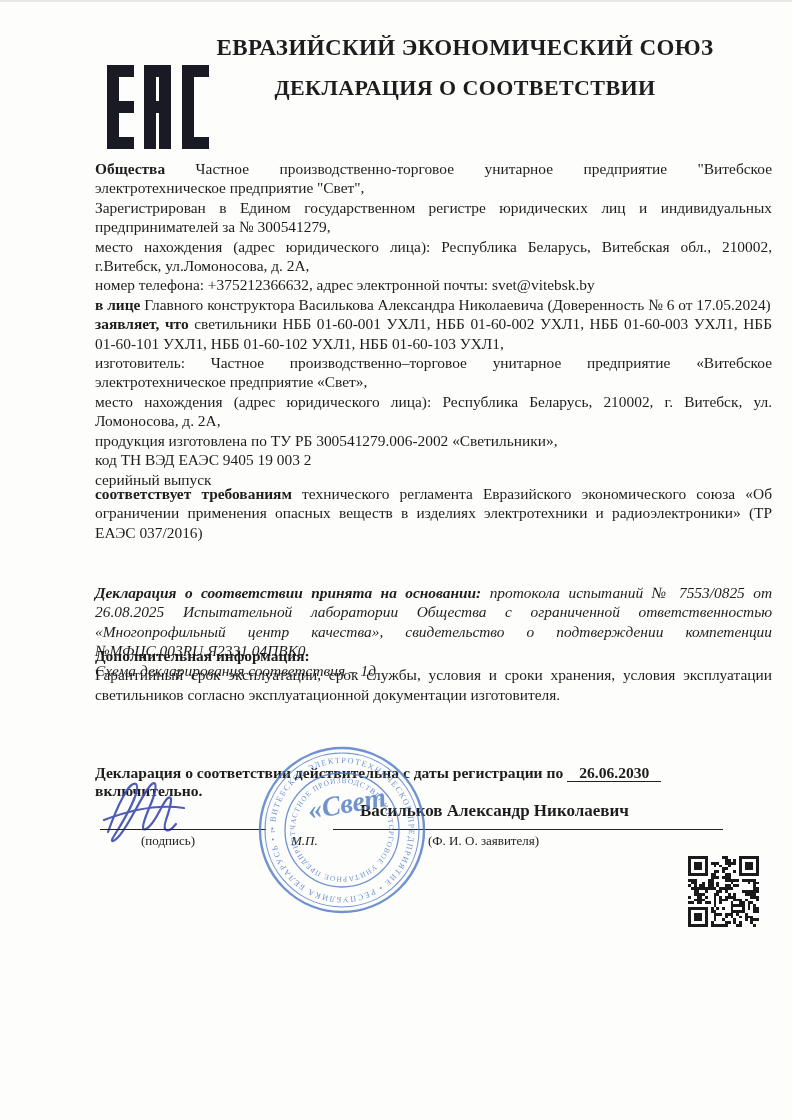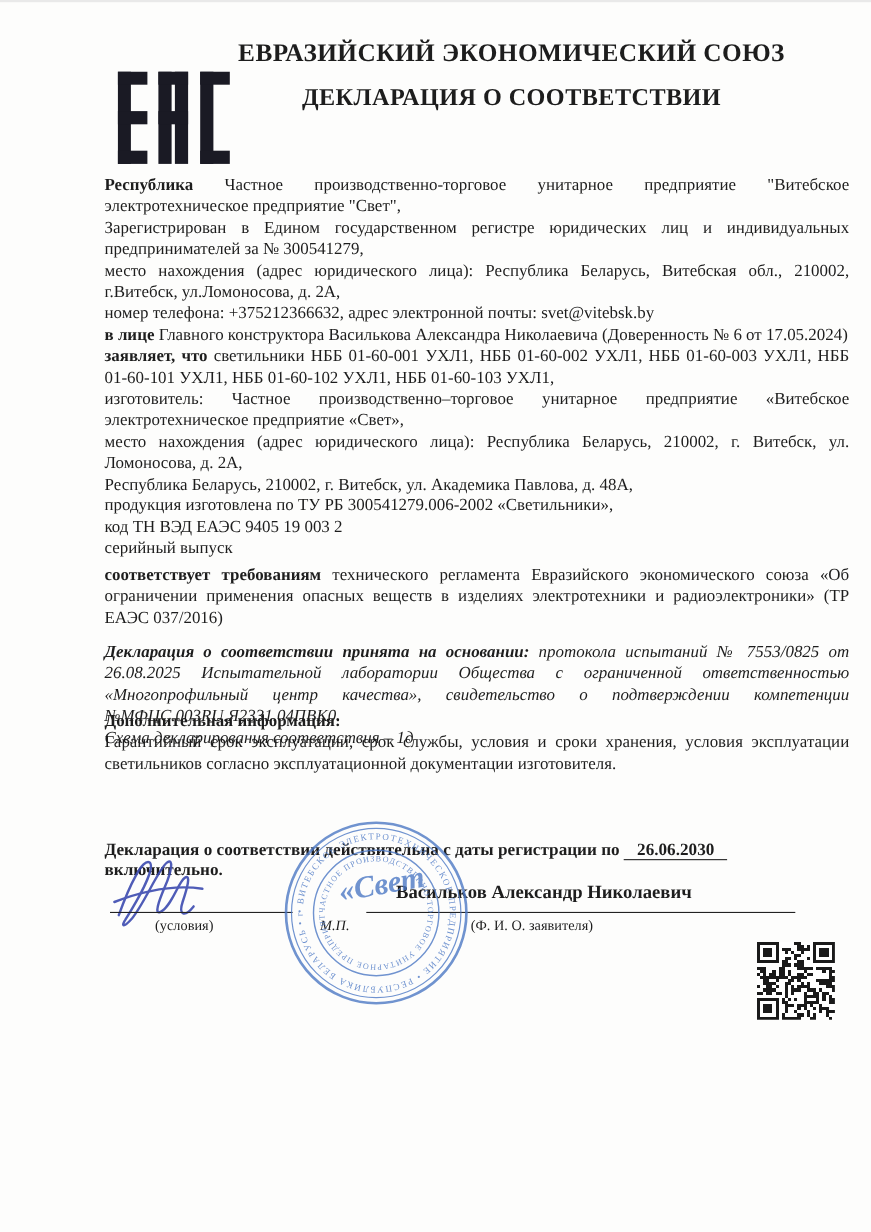--- a/index.html
+++ b/index.html
@@ -44,35 +44,34 @@
       <rect x="75" y="72" width="27" height="12"></rect>
     </g>
   </svg>
 
   <div class="abs titles">
     <h1 class="t1">ЕВРАЗИЙСКИЙ ЭКОНОМИЧЕСКИЙ СОЮЗ</h1>
     <h2 class="t2">ДЕКЛАРАЦИЯ О СООТВЕТСТВИИ</h2>
   </div>
 
   <div class="abs block" style="top:157px;">
-    <p><span class="b">Республика</span><span> Частное производственно-торговое унитарное предприятие "Витебское электротехническое предприятие "Свет",</span></p>
+    <p><span class="b">Общества</span><span> Частное производственно-торговое унитарное предприятие "Витебское электротехническое предприятие "Свет",</span></p>
     <p><span>Зарегистрирован в Едином государственном регистре юридических лиц и индивидуальных предпринимателей за № 300541279,</span></p>
     <p><span>место нахождения (адрес юридического лица): Республика Беларусь, Витебская обл., 210002, г.Витебск, ул.Ломоносова, д. 2А,</span></p>
     <p><span>номер телефона: +375212366632, адрес электронной почты: svet@vitebsk.by</span></p>
     <p><span class="b">в лице</span><span> Главного конструктора Василькова Александра Николаевича (Доверенность № 6 от 17.05.2024)</span></p>
     <p><span class="b">заявляет, что</span><span> светильники НББ 01-60-001 УХЛ1, НББ 01-60-002 УХЛ1, НББ 01-60-003 УХЛ1, НББ 01-60-101 УХЛ1, НББ 01-60-102 УХЛ1, НББ 01-60-103 УХЛ1,</span></p>
     <p><span>изготовитель: Частное производственно–торговое унитарное предприятие «Витебское электротехническое предприятие «Свет»,</span></p>
     <p><span>место нахождения (адрес юридического лица): Республика Беларусь, 210002, г. Витебск, ул. Ломоносова, д. 2А,</span></p>
-    <p><span>Республика Беларусь, 210002, г. Витебск, ул. Академика Павлова, д. 48А,</span></p>
     <p><span>продукция изготовлена по ТУ РБ 300541279.006-2002 «Светильники»,</span></p>
     <p><span>код ТН ВЭД ЕАЭС 9405 19 003 2</span></p>
     <p><span>серийный выпуск</span></p>
   </div>
 
-  <div class="abs block" style="top:511px;">
+  <div class="abs block" style="top:482px;">
     <p><span class="b">соответствует требованиям</span><span> технического регламента Евразийского экономического союза «Об ограничении применения опасных веществ в изделиях электротехники и радиоэлектроники» (ТР ЕАЭС 037/2016)</span></p>
   </div>
 
   <div class="abs block" style="top:581px;font-style:italic;">
     <p><span class="b">Декларация о соответствии принята на основании:</span><span> протокола испытаний № 7553/0825 от 26.08.2025 Испытательной лаборатории Общества с ограниченной ответственностью «Многопрофильный центр качества», свидетельство о подтверждении компетенции №МФЦС.003RU.Я2331.04ПВК0.</span></p>
     <p>Схема декларирования соответствия – 1д</p>
   </div>
 
   <div class="abs block" style="top:644px;">
     <p class="b">Дополнительная информация:</p>
@@ -87,21 +86,21 @@
 
   <svg class="abs sig" width="120" height="72" viewBox="0 0 120 72">
     <g stroke="#3c4bb0" stroke-width="2.2" fill="none" stroke-linecap="round" opacity="0.9">
       <path d="M8,58 C18,30 30,6 36,10 C42,15 24,46 14,62 C10,68 12,70 20,61 C32,46 44,16 52,10 C58,6 56,18 50,32 C44,46 40,58 46,55 C56,50 62,28 68,24 C74,20 70,34 66,46 C62,58 68,60 76,50"></path>
       <path d="M4,46 C30,36 58,30 84,34"></path>
     </g>
   </svg>
 
   <div class="rule" style="left:100px;top:827px;width:166px;"></div>
   <div class="rule" style="left:333px;top:827px;width:390px;"></div>
-  <span class="small-label" style="left:141px;top:831px;">(условия)</span>
+  <span class="small-label" style="left:141px;top:831px;">(подпись)</span>
   <span class="small-label" style="left:291px;top:831px;font-size:13px;font-style:italic;">М.П.</span>
   <span class="name">Васильков Александр Николаевич</span>
   <span class="small-label" style="left:428px;top:831px;">(Ф. И. О. заявителя)</span>
 
   <svg class="abs stamp" width="176" height="176" viewBox="0 0 176 176">
     <defs>
       <path id="ringO" d="M88,88 m-67,0 a67,67 0 1,1 134,0 a67,67 0 1,1 -134,0"></path>
       <path id="ringI" d="M88,88 m-47,0 a47,47 0 1,1 94,0 a47,47 0 1,1 -94,0"></path>
     </defs>
     <g stroke="#4d79c5" fill="none">

